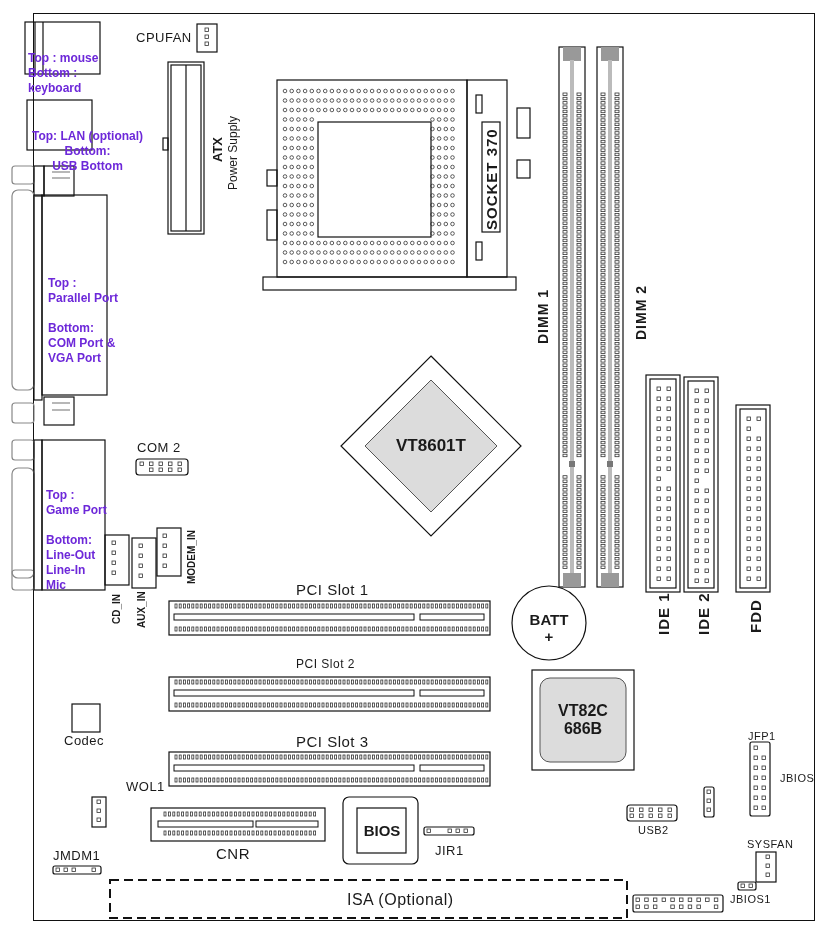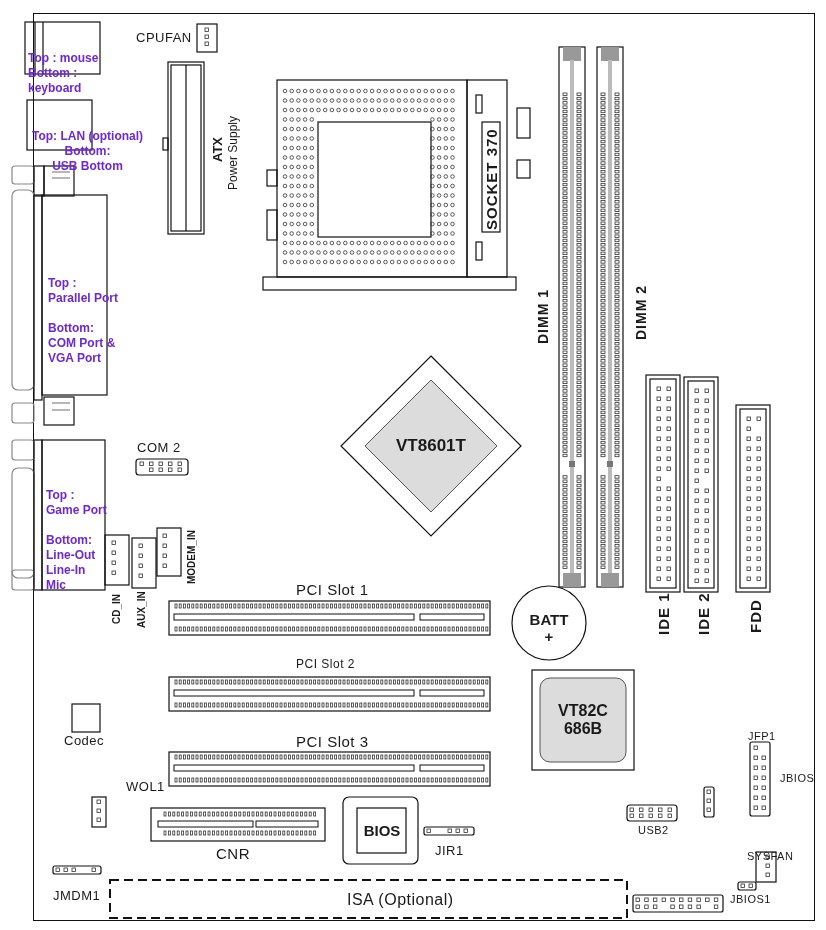--- a/index.html
+++ b/index.html
@@ -1612,21 +1612,21 @@
 
 <div class="lbl lg" style="left:296px;top:581px;font-size:15px;">PCI Slot 1</div>
 <div class="lbl" style="left:296px;top:657px;font-size:12px;">PCI Slot 2</div>
 <div class="lbl" style="left:296px;top:733px;font-size:15px;">PCI Slot 3</div>
 
 <div class="lbl" style="left:64px;top:733px;font-size:13px;">Codec</div>
 <div class="lbl" style="left:81px;top:779px;margin-left:45px;">WOL1</div>
 <div class="lbl" style="left:216px;top:845px;font-size:15px;">CNR</div>
 <div class="chip-text" style="left:358px;top:822px;width:48px;font-size:15px;">BIOS</div>
 <div class="lbl" style="left:435px;top:843px;">JIR1</div>
-<div class="lbl" style="left:53px;top:848px;margin-top:40px;">JMDM1</div>
+<div class="lbl" style="left:53px;top:848px;">JMDM1</div>
 <div class="lbl" style="left:347px;top:891px;font-size:16px;">ISA (Optional)</div>
 
 <div class="lbl" style="left:638px;top:824px;font-size:11px;">USB2</div>
 <div class="lbl" style="left:732px;top:772px;font-size:11px;margin-left:48px;">JBIOS</div>
 <div class="lbl" style="left:748px;top:730px;font-size:11px;">JFP1</div>
-<div class="lbl" style="left:747px;top:838px;font-size:11px;margin-top:12px;">SYSFAN</div>
+<div class="lbl" style="left:747px;top:838px;font-size:11px;">SYSFAN</div>
 <div class="lbl" style="left:647px;top:932px;font-size:11px;">Front  Audio</div>
 <div class="lbl" style="left:730px;top:893px;font-size:11px;">JBIOS1</div>
 
 </body></html>

